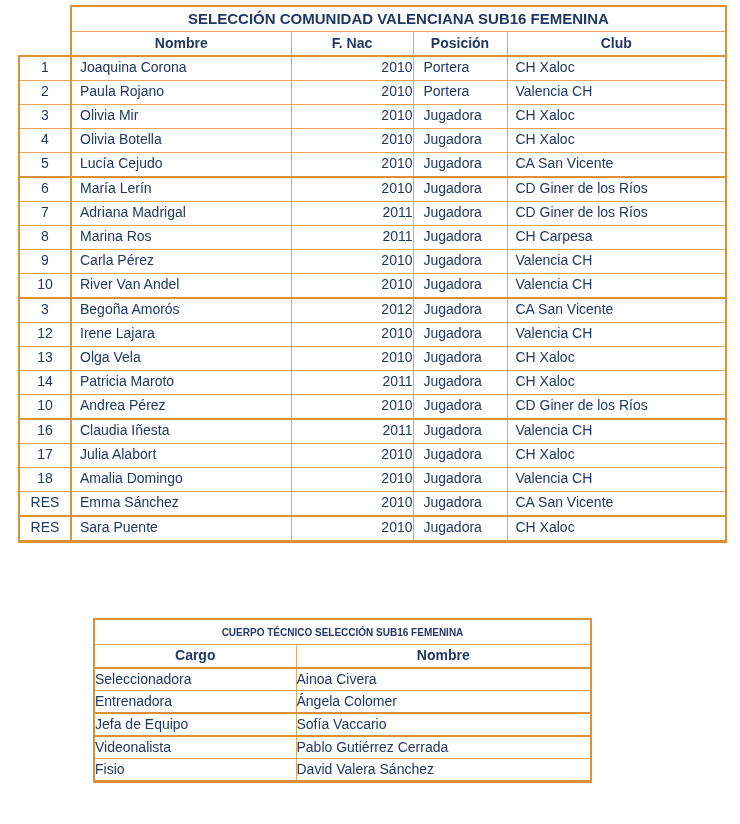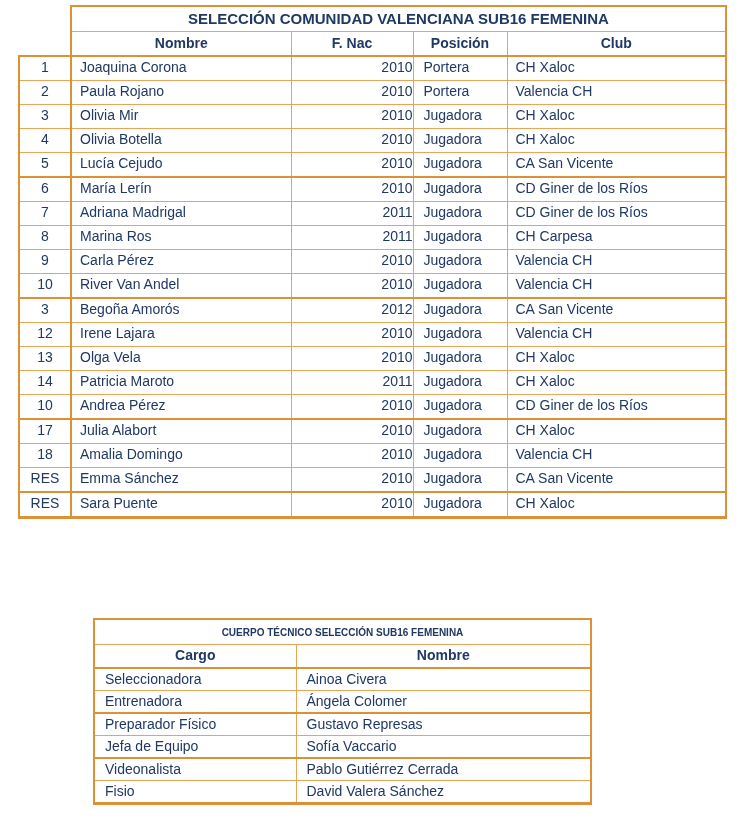--- a/index.html
+++ b/index.html
@@ -66,21 +66,21 @@
   }
   .staff th.col-h {
     border: 1px solid #E8A558;
     border-bottom: 2px solid #DD9136;
     height: 22px;
     font-weight: bold;
     text-align: center;
   }
   .staff th.col-h.first { border-left: 2px solid #DD9136; }
   .staff th.col-h.last  { border-right: 2px solid #DD9136; }
-  .staff td { border: 1px solid #E8A558; height: 21px; padding-left: 10px; }
+  .staff td { border: 1px solid #E8A558; height: 21px; }
   .staff td.cargo { border-left: 2px solid #DD9136; }
   .staff td.sname { border-right: 2px solid #DD9136; }
   .staff tbody tr:first-child td { border-top: 2px solid #DD9136; }
   .staff tr.pair-end td { border-bottom: 2px solid #DD9136; }
   .staff tbody tr:last-child td { border-bottom: 3px solid #DD9136; }
 </style>
 </head>
 <body>
 
 <div class="page">
@@ -206,20 +206,27 @@
         <td class="club">CH Xaloc</td>
       </tr>
       <tr class="group-end">
         <td class="num">10</td>
         <td class="name">Andrea Pérez</td>
         <td class="year">2010</td>
         <td class="pos">Jugadora</td>
         <td class="club">CD Giner de los Ríos</td>
       </tr>
       <tr>
+        <td class="num">16</td>
+        <td class="name">Claudia Iñesta</td>
+        <td class="year">2011</td>
+        <td class="pos">Jugadora</td>
+        <td class="club">Valencia CH</td>
+      </tr>
+      <tr>
         <td class="num">17</td>
         <td class="name">Julia Alabort</td>
         <td class="year">2010</td>
         <td class="pos">Jugadora</td>
         <td class="club">CH Xaloc</td>
       </tr>
       <tr>
         <td class="num">18</td>
         <td class="name">Amalia Domingo</td>
         <td class="year">2010</td>
@@ -259,24 +266,20 @@
     </thead>
     <tbody>
       <tr>
         <td class="cargo">Seleccionadora</td>
         <td class="sname">Ainoa Civera</td>
       </tr>
       <tr class="pair-end">
         <td class="cargo">Entrenadora</td>
         <td class="sname">Ángela Colomer</td>
       </tr>
-      <tr>
-        <td class="cargo">Preparador Físico</td>
-        <td class="sname">Gustavo Represas</td>
-      </tr>
       <tr class="pair-end">
         <td class="cargo">Jefa de Equipo</td>
         <td class="sname">Sofía Vaccario</td>
       </tr>
       <tr>
         <td class="cargo">Videonalista</td>
         <td class="sname">Pablo Gutiérrez Cerrada</td>
       </tr>
       <tr>
         <td class="cargo">Fisio</td>

